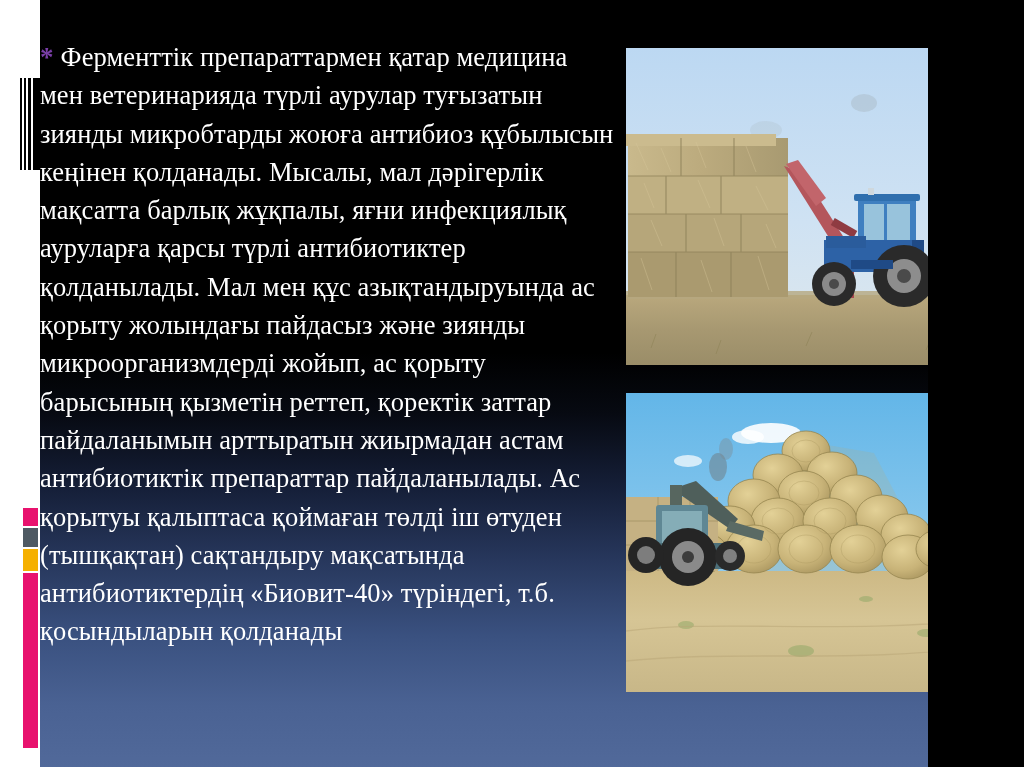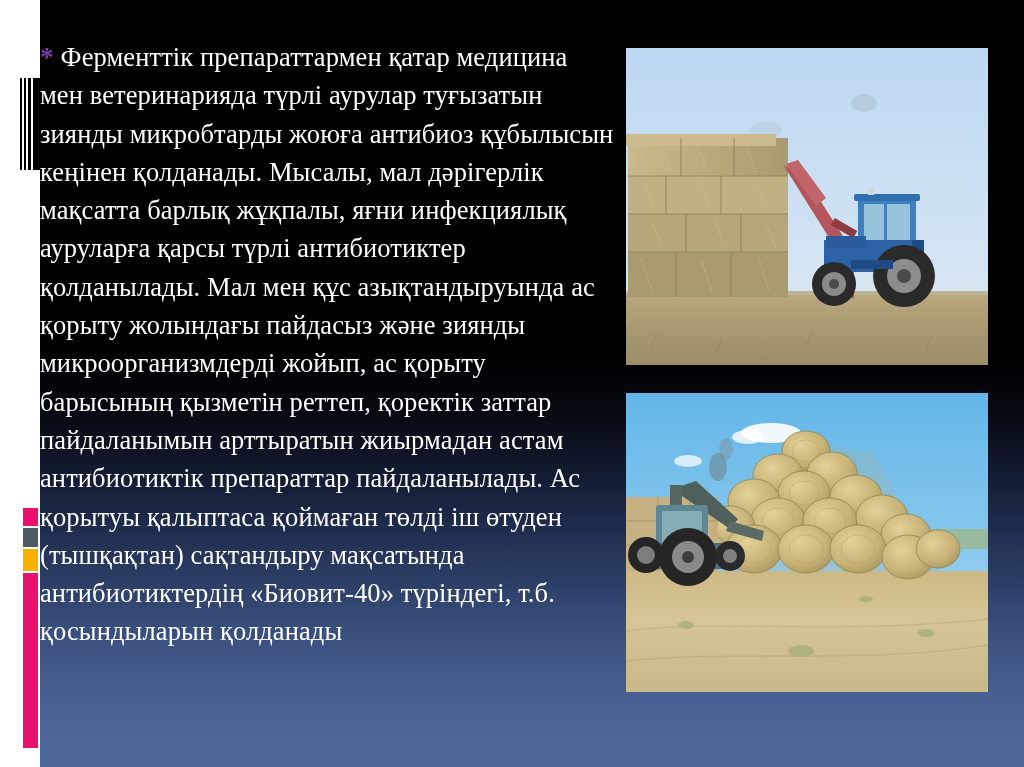--- a/index.html
+++ b/index.html
@@ -2,21 +2,21 @@
 <html><head>
 <meta charset="utf-8">
 <style>
   html,body{margin:0;padding:0;}
   body{
     width:1024px;height:767px;overflow:hidden;
     font-family:"Liberation Serif",serif;
     background:#000;
   }
   #slide{
-    position:relative;width:1024px;height:767px;
+    position:relative;width:928px;height:767px;
     background:linear-gradient(to bottom,
       #000000 0%,
       #000000 46%,
       #070a12 54%,
       #16203a 64%,
       #27375c 73%,
       #3a5180 83%,
       #4a6293 92%,
       #51699a 100%);
     overflow:hidden;

